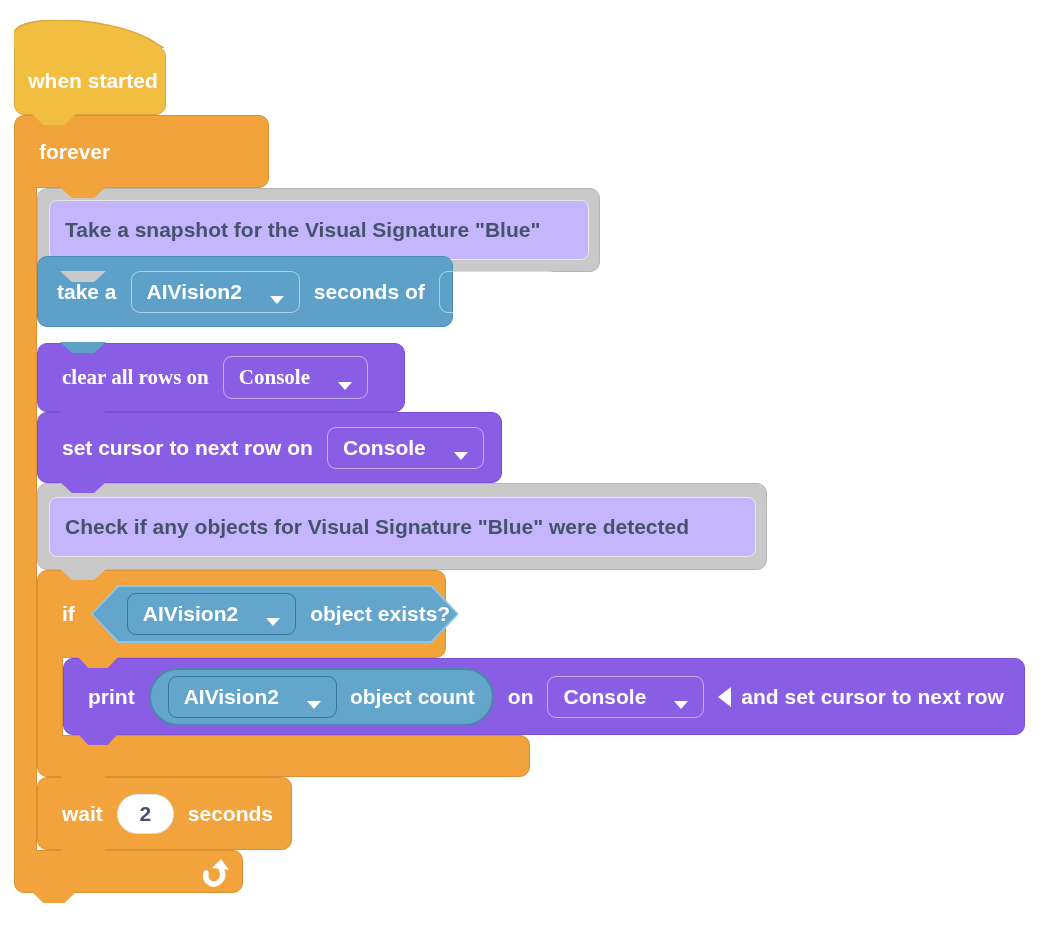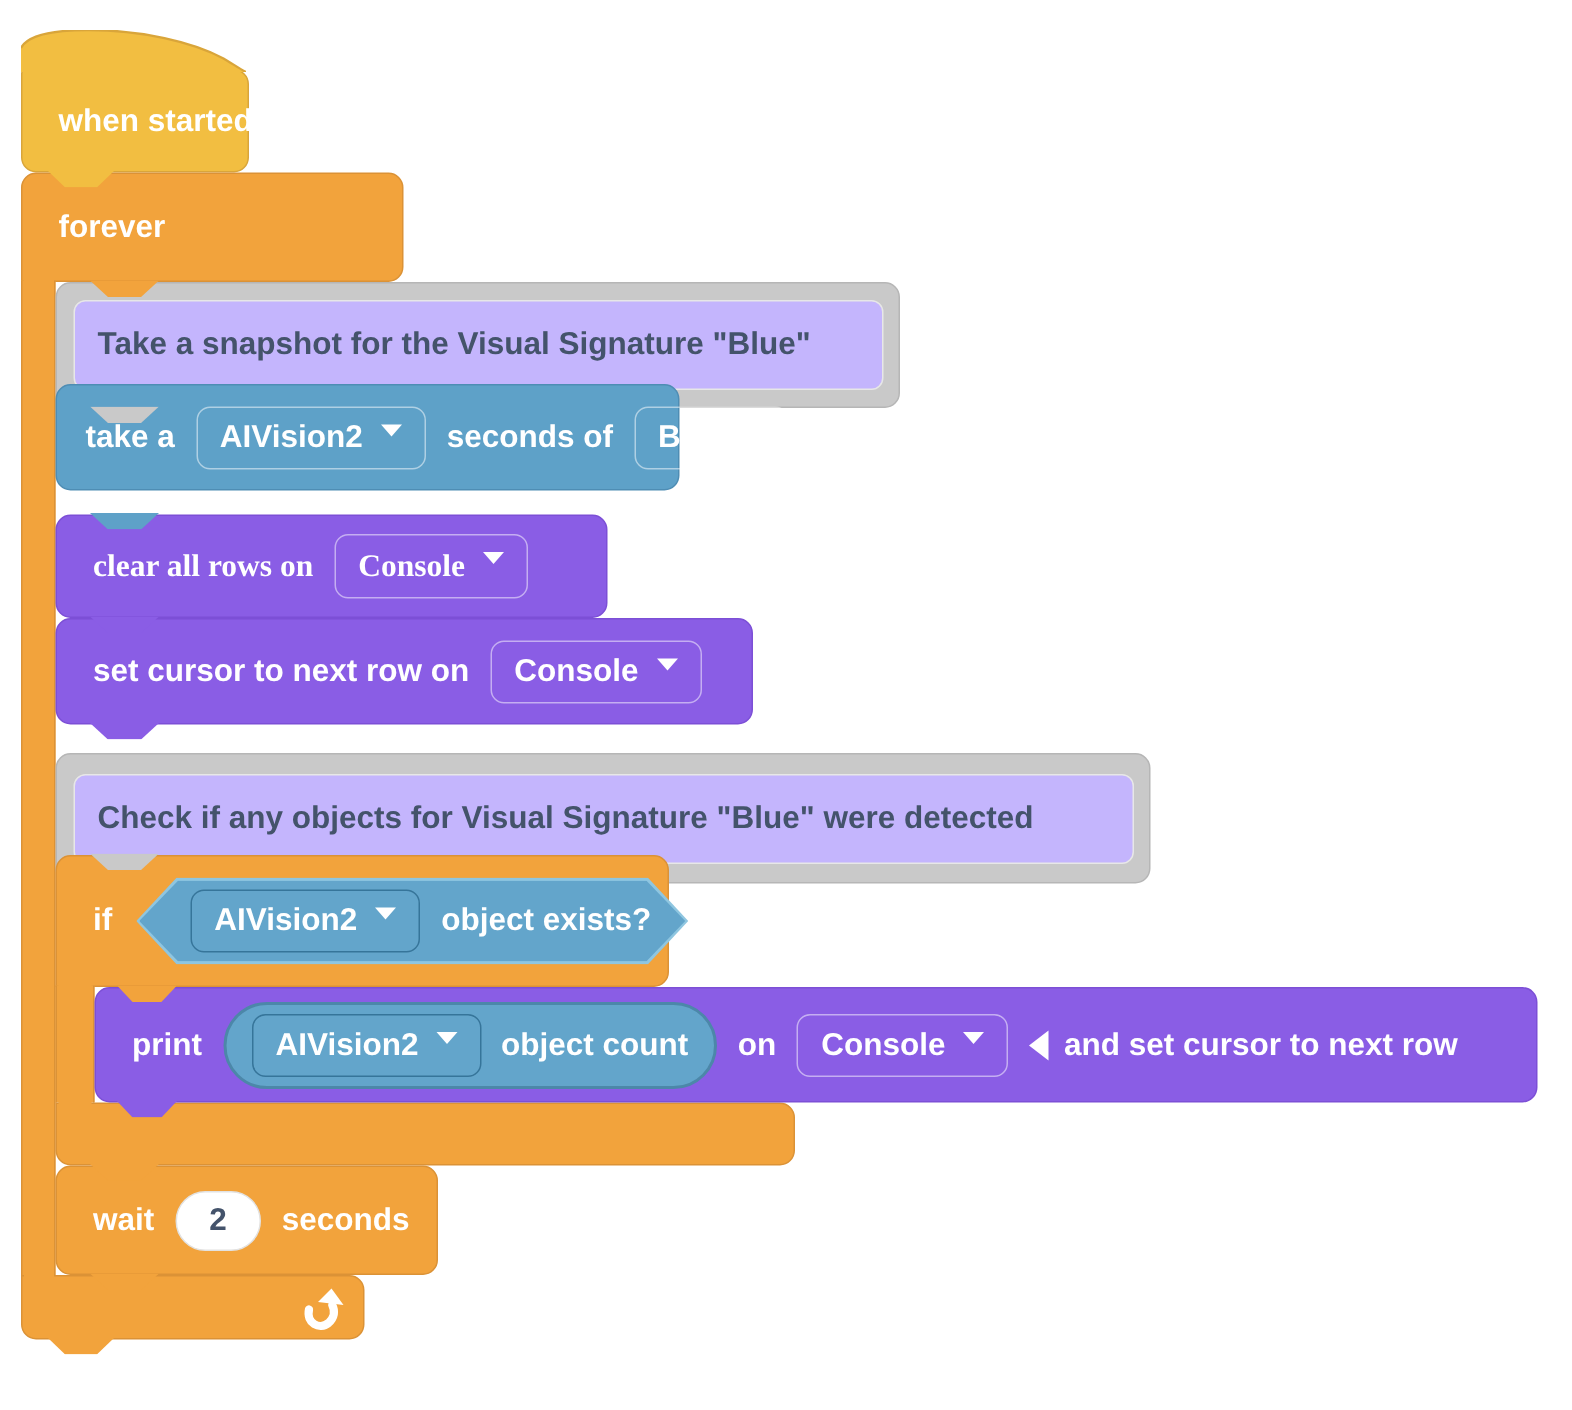--- a/index.html
+++ b/index.html
@@ -13,21 +13,21 @@
   }
   .orange{background:var(--orange);border-color:var(--orange_border);}
   .yellow{background:var(--hat_yellow);border-color:var(--hat_border);}
   .blue{background:var(--blue);border-color:var(--blue_border);}
   .purple{background:var(--purple);border-color:var(--purple_border);}
   .grayb{background:var(--gray);border-color:var(--gray_border);}
   .spine{position:absolute;box-sizing:border-box;border-left:1.5px solid;border-right:1.5px solid;z-index:1;}
   .tab{position:absolute;height:11px;clip-path:polygon(0 0,100% 0,74% 100%,26% 100%);z-index:6;}
   .patch{position:absolute;z-index:2;}
   .dropdown{
-    display:flex;align-items:flex-start;gap:12px;border:1.5px solid rgba(255,255,255,0.5);
+    display:flex;align-items:flex-end;gap:28px;border:1.5px solid rgba(255,255,255,0.5);
     border-radius:9px;padding:8px 15px;cursor:pointer;white-space:nowrap;
   }
   .dropdown.dark{border-color:rgba(0,60,95,0.45);}
   .caret{width:0;height:0;border-left:7px solid transparent;border-right:7px solid transparent;border-top:8px solid #fff;margin-top:3px;}
   .comment-field{
     flex:1;display:flex;align-items:center;height:58px;margin-left:-13px;margin-right:-8px;
     background:#c4b5fd;border:1.5px solid #e7e7e7;border-radius:8px;color:var(--comment_text);
     padding:0 15px;white-space:nowrap;overflow:hidden;
   }
   .hex{position:relative;display:flex;align-items:center;width:368px;height:58px;flex:0 0 auto;}
@@ -50,21 +50,21 @@
 </style>
 </head>
 <body>
 
 <div class="canvas">
 
   <svg class="hat-dome" style="position:absolute;left:14px;top:20px;z-index:3;" width="150" height="28" viewBox="0 0 150 28">
     <path d="M0,28 L0,12 C4,4 20,0 45,0 C80,0 115,8 135,19 C141,22.5 146,26 150,28 Z" fill="#F2BE41"></path>
     <path d="M0,12 C4,4 20,0 45,0 C80,0 115,8 135,19 C141,22.5 146,26 150,28" fill="none" stroke="#D9A53A" stroke-width="1.5"></path>
   </svg>
-  <div class="block yellow" style="left:14px;top:46px;width:152px;height:69px;border-radius:3px 10px 10px 10px;">
+  <div class="block yellow" style="left:14px;top:46px;width:152px;height:69px;border-radius:3px 10px 10px 10px;justify-content:center;">
     <span class="lbl">when started</span>
   </div>
   <div class="tab" style="left:32px;top:114px;width:44px;background:var(--hat_yellow);"></div>
 
   <div class="block orange" style="left:14px;top:115px;width:255px;height:73px;border-radius:10px 10px 10px 0;">
     <span class="lbl">forever</span>
   </div>
   <div class="tab" style="left:60px;top:187px;width:46px;background:var(--orange);"></div>
   <div class="spine" style="left:14px;top:187px;width:23px;height:664px;background:var(--orange);border-color:var(--orange_border);"></div>
   <div class="block orange" style="left:14px;top:850px;width:229px;height:43px;border-radius:0 10px 10px 10px;">
@@ -109,21 +109,21 @@
 
   <div class="block purple" style="left:37px;top:412px;width:465px;height:71px;">
     <span class="lbl">set cursor to next row on</span>
     <div class="dropdown">
       <span class="lbl">Console</span>
       <span class="caret"></span>
     </div>
   </div>
   <div class="tab" style="left:60px;top:482px;width:46px;background:var(--purple);"></div>
 
-  <div class="block grayb" style="left:37px;top:502px;width:730px;height:87px;">
+  <div class="block grayb" style="left:37px;top:483px;width:730px;height:87px;">
     <div class="comment-field">
       <span class="lbl">Check if any objects for Visual Signature "Blue" were detected</span>
     </div>
   </div>
   <div class="tab" style="left:60px;top:569px;width:46px;background:var(--gray);"></div>
 
   <div class="block orange" style="left:37px;top:570px;width:409px;height:88px;border-radius:10px 10px 10px 0;gap:16px;">
     <span class="lbl">if</span>
     <div class="hex">
       <div class="hex-outer"></div>

